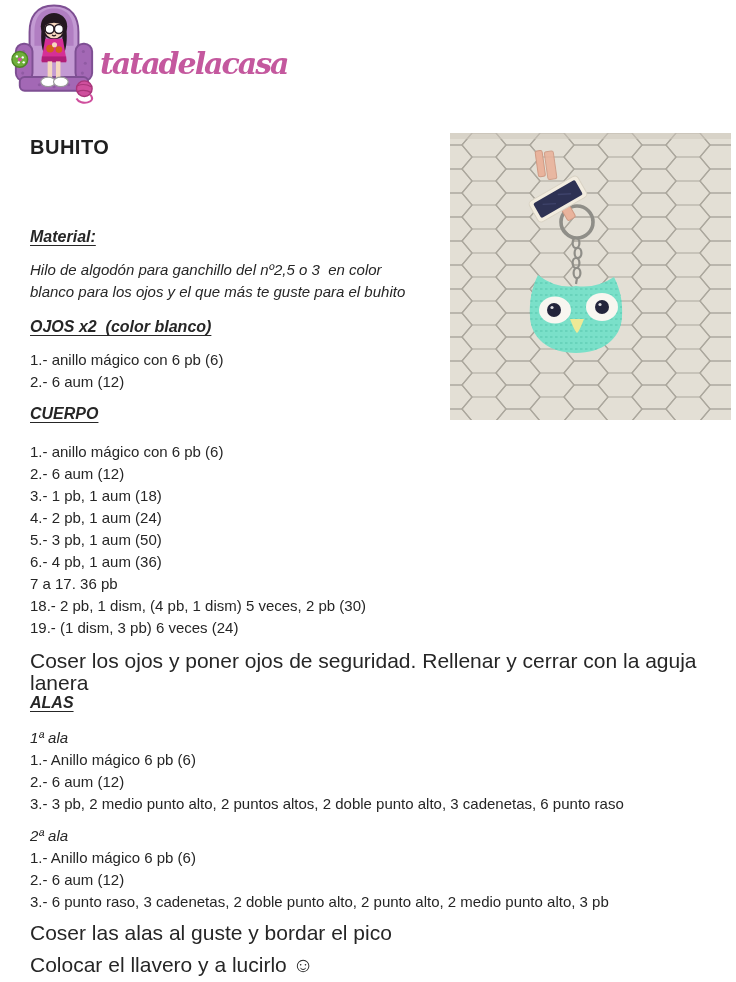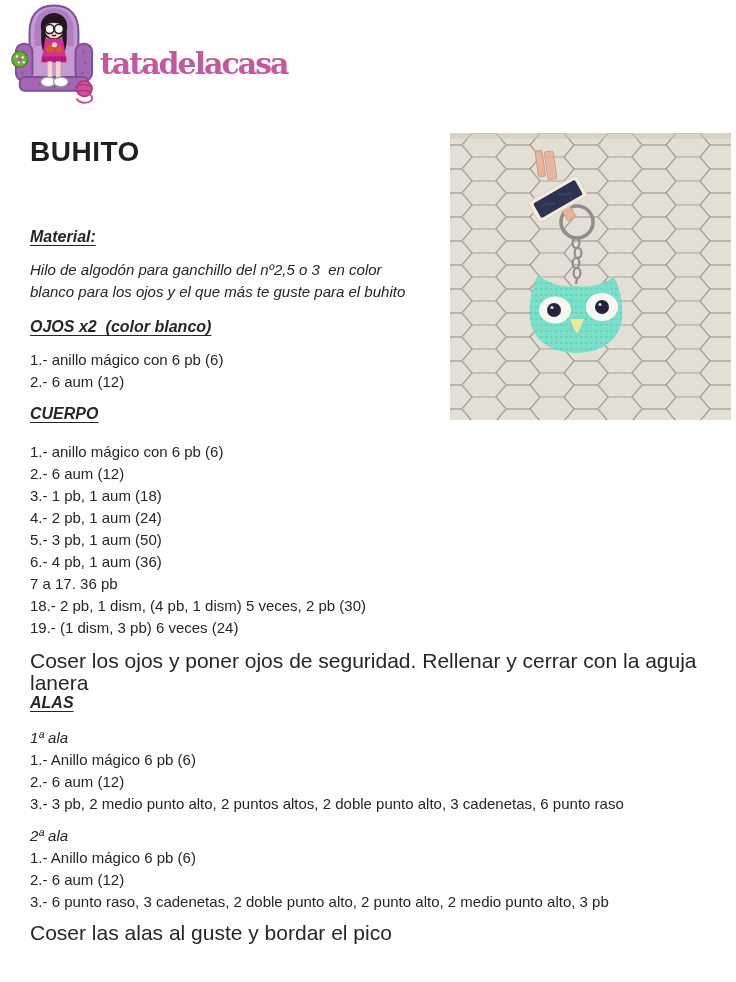--- a/index.html
+++ b/index.html
@@ -8,26 +8,26 @@
   html,body{margin:0;padding:0;background:#ffffff;}
   .page{
     position:relative;width:736px;height:982px;background:#fff;overflow:hidden;
     font-family:"Liberation Sans",sans-serif;color:var(--text_dark);
   }
   
   .logo{position:absolute;left:10px;top:0;width:300px;height:108px;}
   .logo svg{position:absolute;left:0;top:2px;}
   .brand{
     position:absolute;left:90px;top:46px;
-    font-family:"DejaVu Serif",serif;font-weight:600;
+    font-family:"DejaVu Serif",serif;font-style:italic;font-weight:600;
     font-size:30px;letter-spacing:-2px;color:var(--brand_pink);
   }
   
   .title{position:absolute;left:30px;top:136px;margin:0;
-    font-size:28px;font-weight:bold;letter-spacing:.5px;color:#1f1f1f;}
+    font-size:20px;font-weight:bold;letter-spacing:.5px;color:#1f1f1f;}
   
   .h-sec{position:absolute;left:30px;font-size:16px;font-weight:bold;font-style:italic;
     text-decoration:underline;text-underline-offset:3px;white-space:pre-wrap;}
   .para{position:absolute;left:30px;font-size:15px;font-style:italic;line-height:22px;white-space:pre-wrap;}
   .steps{position:absolute;left:30px;font-size:15px;line-height:22px;}
   .line{white-space:pre-wrap;}
   .note{position:absolute;left:30px;font-size:21px;line-height:22px;}
   .wlabel{position:absolute;left:30px;font-size:15px;font-style:italic;line-height:22px;}
 
   .t-material{top:228px;}
@@ -225,14 +225,15 @@
   </div>
 
   <div class="wlabel t-w2label">2ª ala</div>
   <div class="steps t-w2steps">
     <div class="line">1.- Anillo mágico 6 pb (6)</div>
     <div class="line">2.- 6 aum (12)</div>
     <div class="line">3.- 6 punto raso, 3 cadenetas, 2 doble punto alto, 2 punto alto, 2 medio punto alto, 3 pb</div>
   </div>
 
   <div class="note t-fin1">Coser las alas al guste y bordar el pico</div>
+  <div class="note t-fin2">Colocar el llavero y a lucirlo ☺</div>
 
 </div>
 
 </body></html>

